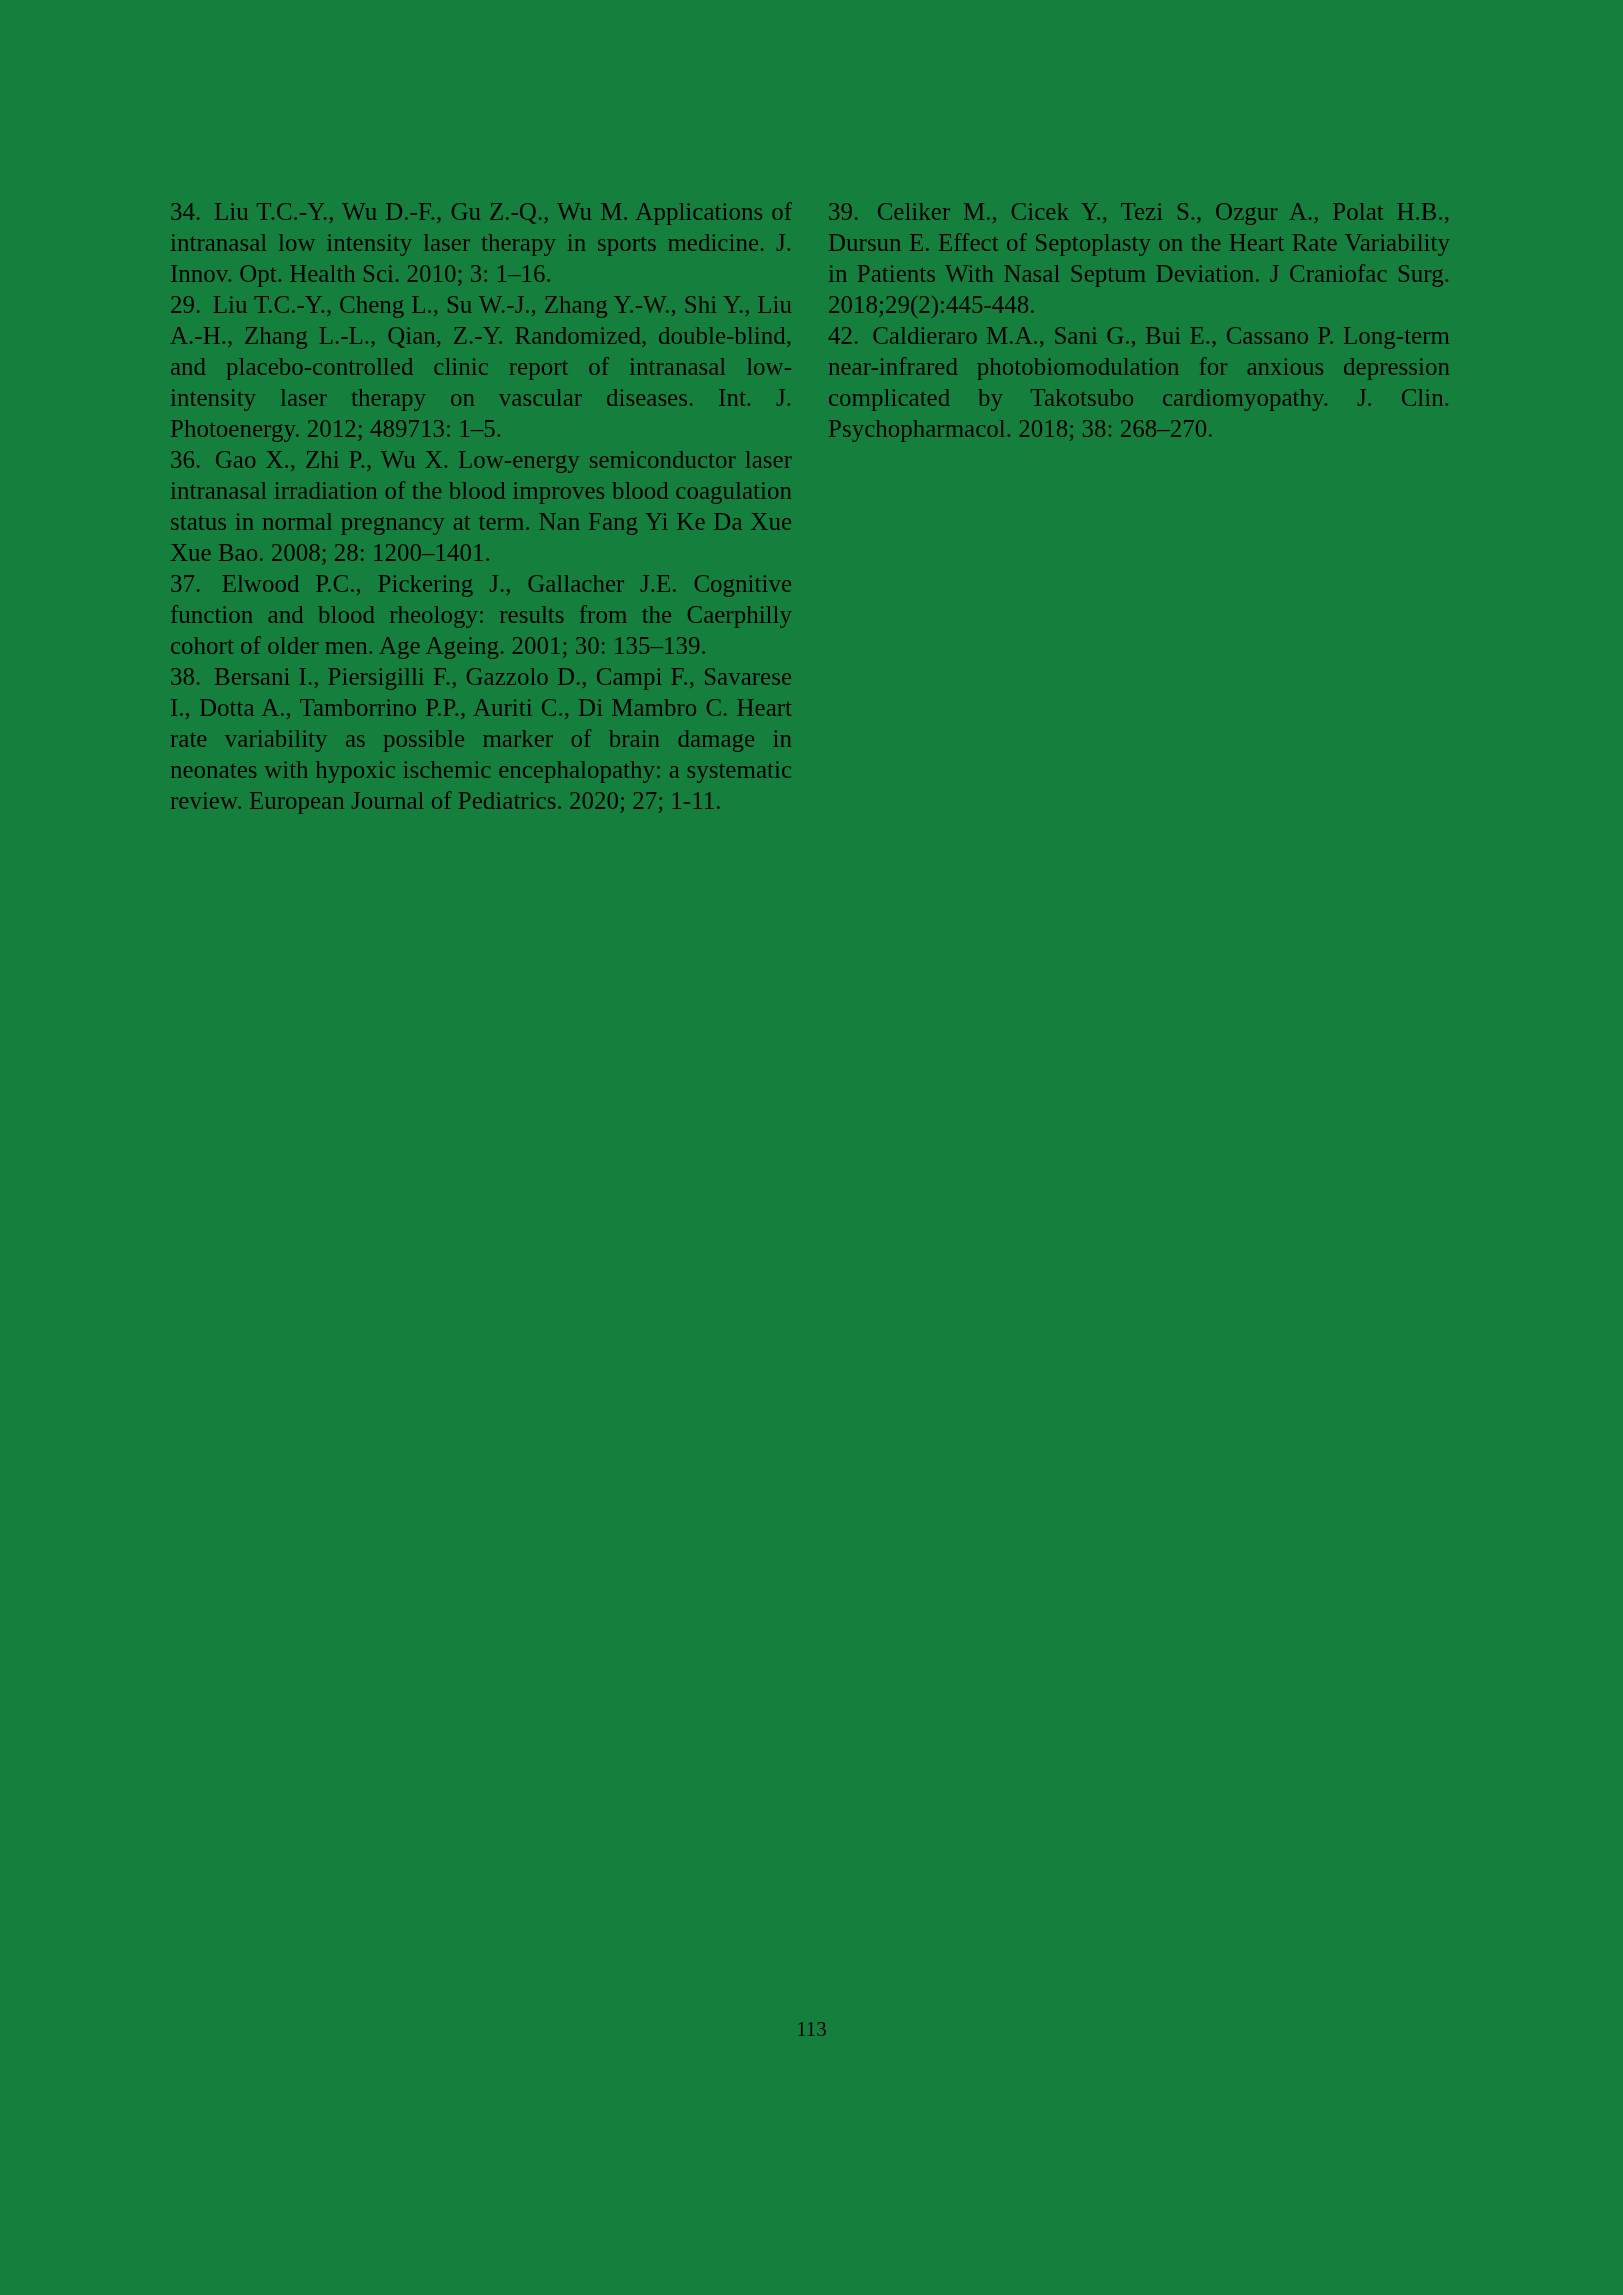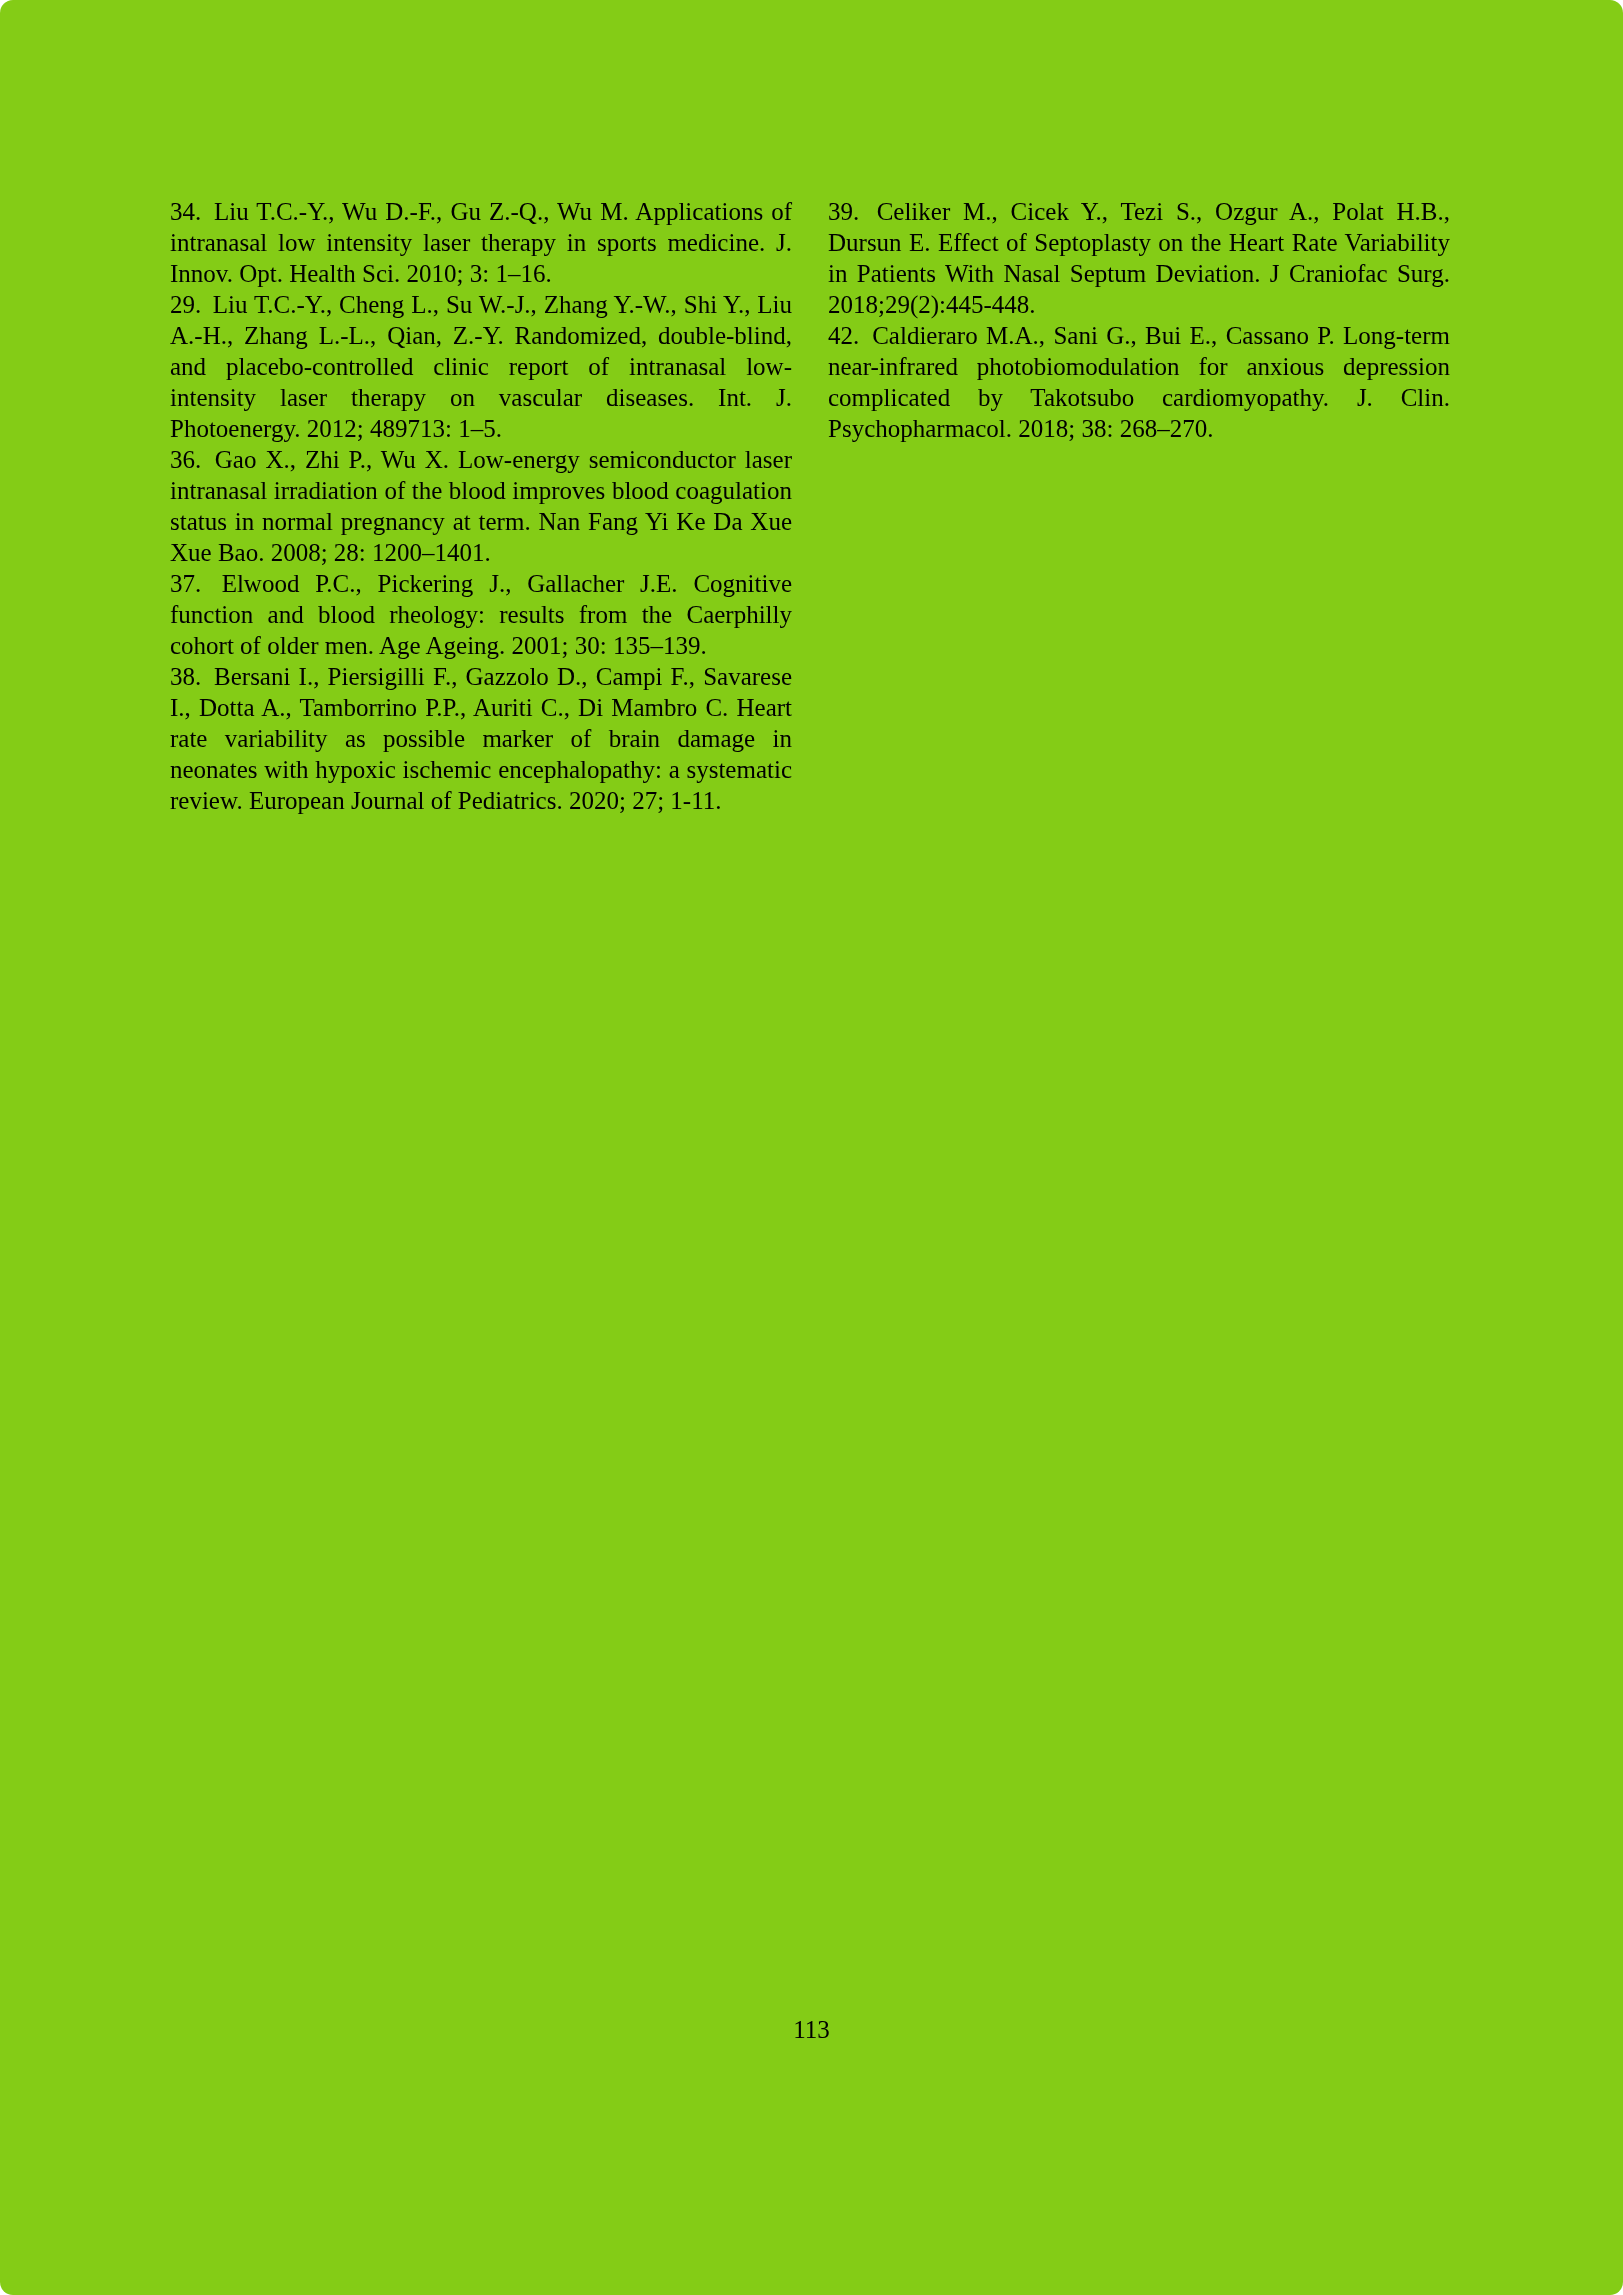--- a/index.html
+++ b/index.html
@@ -4,25 +4,24 @@
 <style>
   html, body {
     margin: 0;
     padding: 0;
     background: #ffffff;
   }
   .page {
     position: relative;
     width: 1623px;
     height: 2295px;
-    background: #84cc16;
+    background: #15803d;
     color: #000000;
     font-family: "Liberation Serif", "DejaVu Serif", serif;
     overflow: hidden;
-    border-radius: 13px;
   }
   .columns {
     position: absolute;
     left: 170px;
     top: 196px;
     width: 1281px;
     display: flex;
     gap: 36px;
   }
   .column {
@@ -39,21 +38,21 @@
   }
   p.ref .ref-num {
     margin-right: 4.6px;
   }
   .page-number {
     position: absolute;
     left: 0;
     top: 2014px;
     width: 100%;
     text-align: center;
-    font-size: 25px;
+    font-size: 21px;
     line-height: 31px;
     color: #000000;
   }
 </style>
 </head>
 <body>
 
 <div class="page">
 
   <div class="columns">

